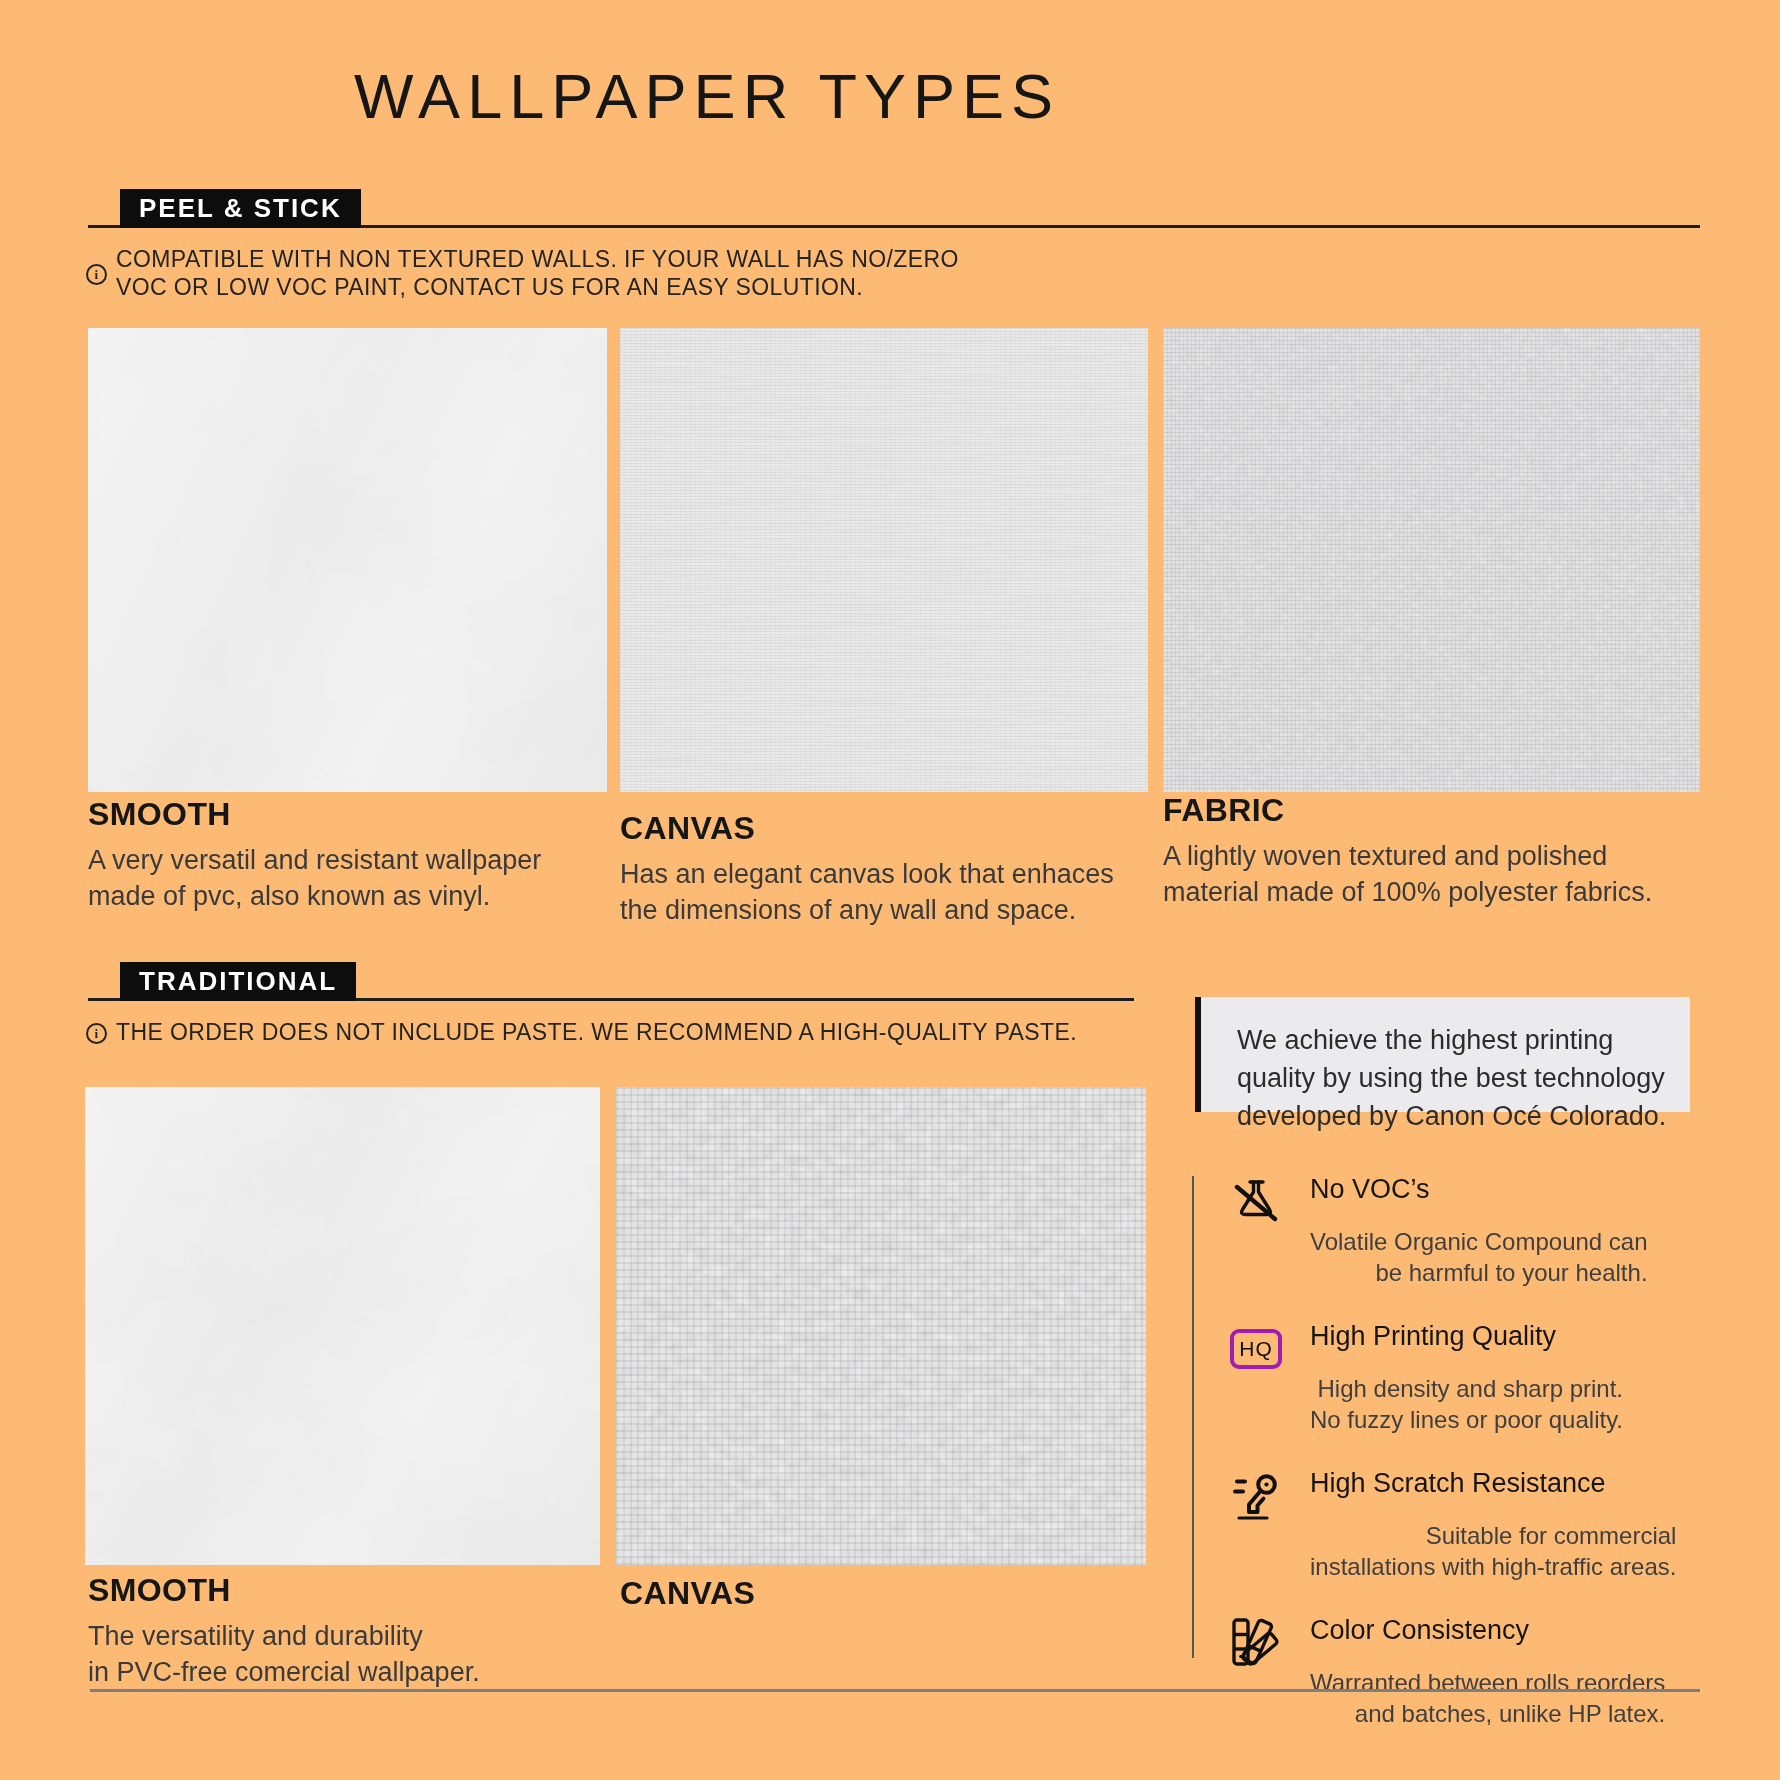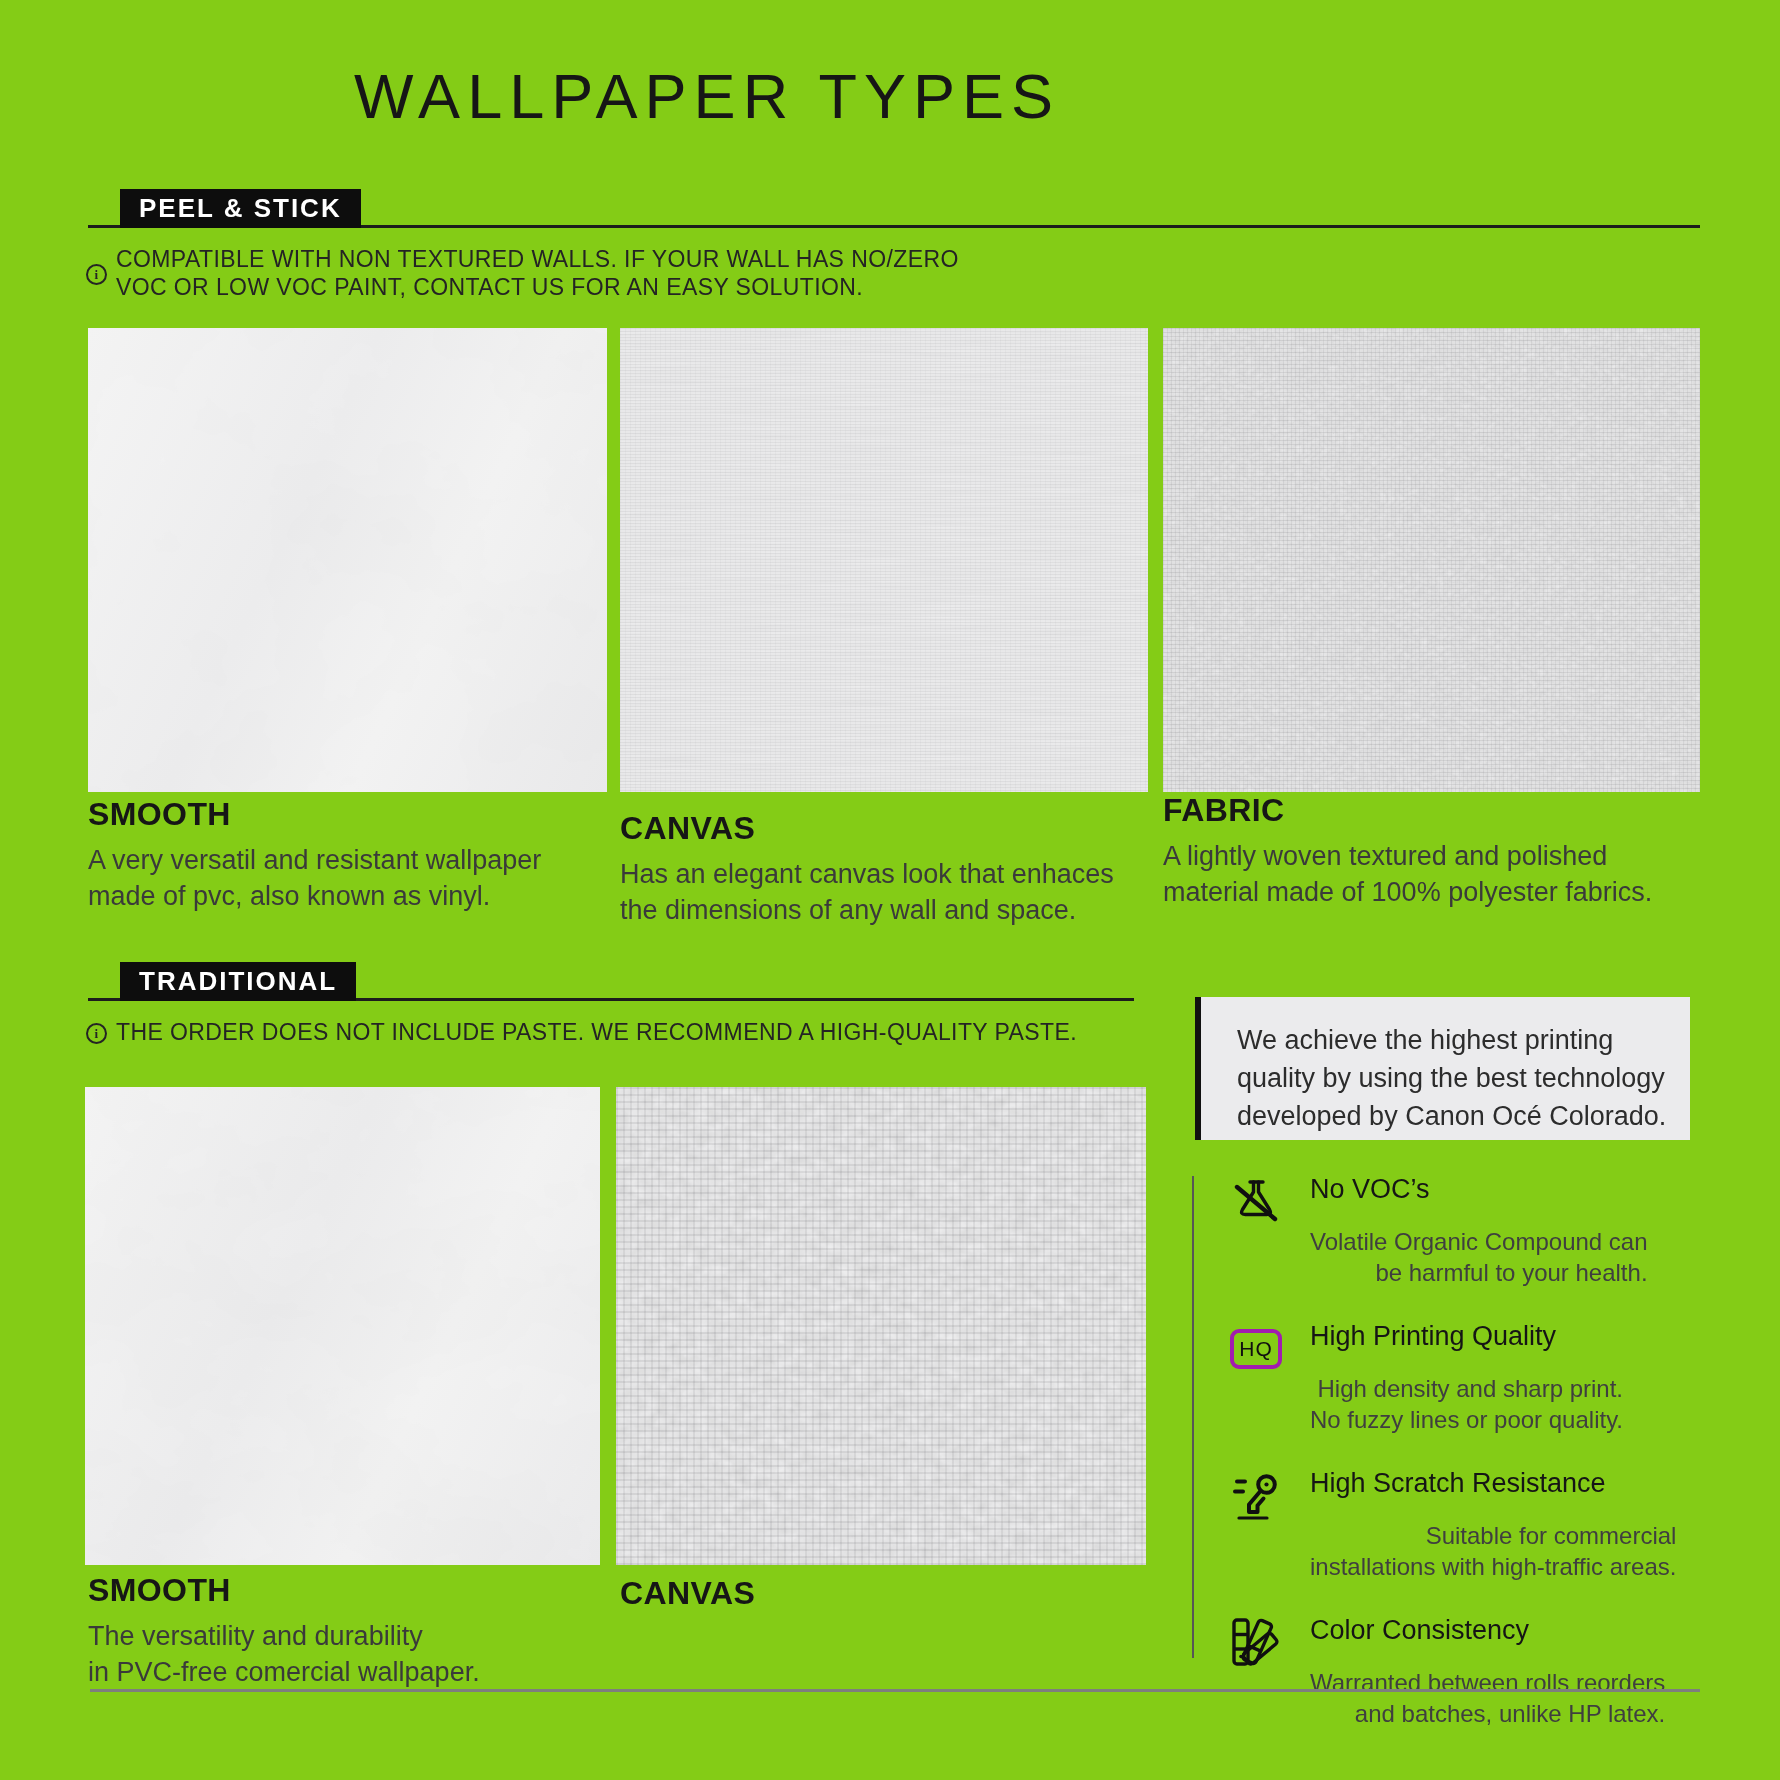--- a/index.html
+++ b/index.html
@@ -1,17 +1,17 @@
 <!DOCTYPE html>
 <html><head>
 <meta charset="utf-8">
 <style>
   html,body{margin:0;padding:0;background:#ffffff;}
   .canvas{
-    position:relative;width:1780px;height:1780px;background:#84cc16;
+    position:relative;width:1780px;height:1780px;background:#fdba74;
     font-family:"Liberation Sans",sans-serif;color:#141414;overflow:hidden;
   }
   .title{
     position:absolute;left:354px;top:60px;margin:0;
     font-size:63px;font-weight:400;letter-spacing:7px;color:#161616;white-space:nowrap;
   }
   .section-label{
     position:absolute;background:#0d0d0d;color:#ffffff;
     font-size:26px;font-weight:600;letter-spacing:2px;line-height:39px;
     padding:0 19px;white-space:nowrap;z-index:2;margin-left:32px;
@@ -41,21 +41,21 @@
     repeating-linear-gradient(90deg,rgba(110,110,115,0.10) 0 1px,rgba(255,255,255,0) 1px 4px),
     #f2f2f3;}
   .swatch.burlap{background:
     repeating-linear-gradient(180deg,rgba(105,105,110,0.13) 0 2px,rgba(255,255,255,0) 2px 7px),
     repeating-linear-gradient(90deg,rgba(105,105,110,0.11) 0 2px,rgba(255,255,255,0) 2px 7px),
     #f4f4f5;}
   .caption{position:absolute;}
   .swatch-name{font-size:32px;font-weight:700;letter-spacing:0.4px;color:#161616;}
   .swatch-desc{margin-top:9px;font-size:27px;line-height:36px;color:#3a3a3a;}
   .quality-box{
-    position:absolute;left:1195px;top:997px;width:495px;height:143px;
+    position:absolute;left:1195px;top:997px;width:495px;height:115px;
     background:#ebebed;border-left:6px solid #101010;box-sizing:border-box;
     padding:24px 16px 0 36px;font-size:27px;line-height:38px;color:#2c2c2c;
   }
   .feature-rule{position:absolute;left:1192px;top:1176px;width:2px;height:482px;background:#565656;}
   .features{position:absolute;left:1228px;top:1174px;width:466px;display:flex;flex-direction:column;gap:33px;}
   .feature{display:flex;gap:26px;align-items:flex-start;}
   .feature-icon{flex:0 0 56px;height:56px;display:flex;align-items:center;justify-content:center;}
   .feature-icon svg{overflow:visible;}
   .hq-badge{
     width:52px;height:40px;border:4px solid #a21caf;border-radius:9px;box-sizing:border-box;

